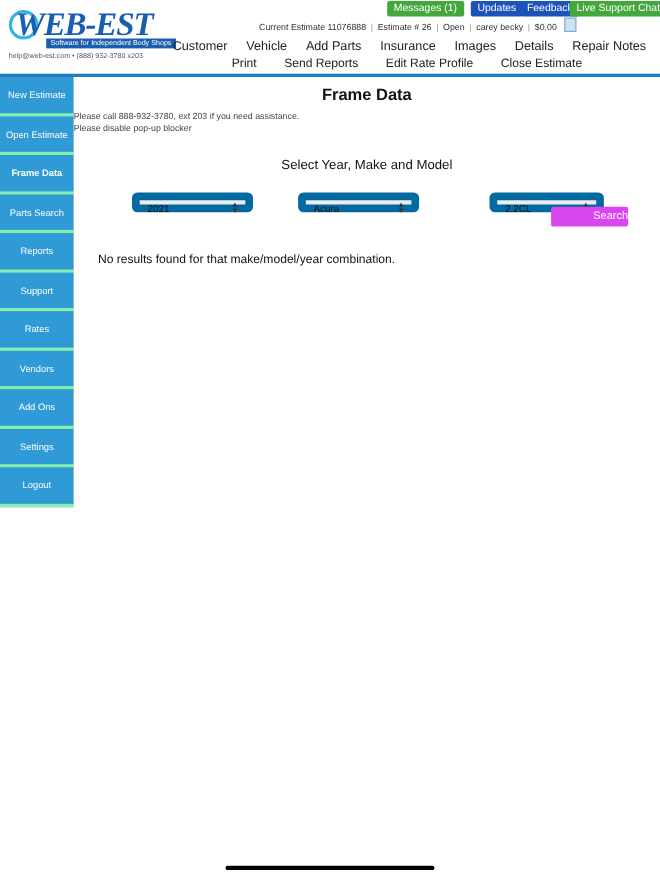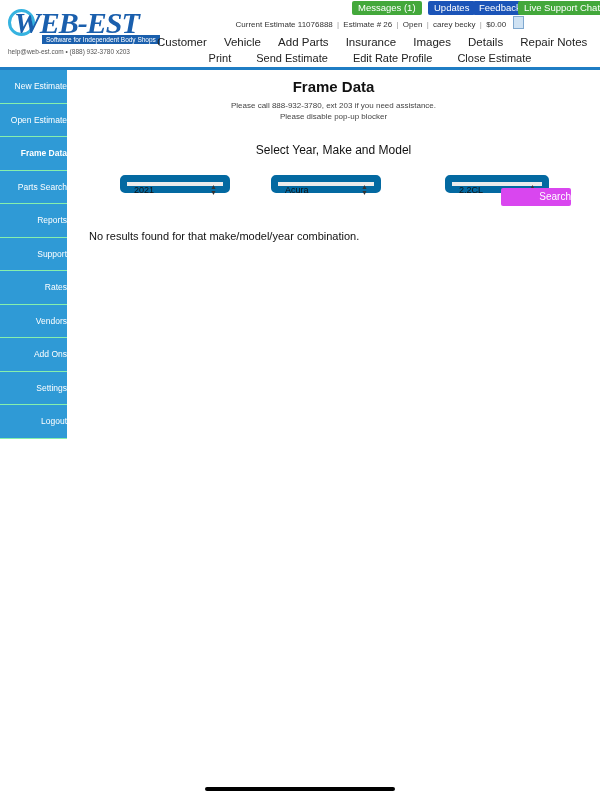--- a/index.html
+++ b/index.html
@@ -158,24 +158,24 @@
   .sidebar {
     position: absolute;
     left: 0;
     top: 70px;
     width: 67px;
     background: #2f9ad6;
   }
   .side-item {
     height: 32.5px;
     line-height: 32.5px;
-    text-align: right;
+    text-align: center;
     color: #fff;
     font-size: 8.5px;
-    border-bottom: 1px solid #86efac;
+    border-bottom: 3px solid #86efac;
     cursor: pointer;
     background: #2f9ad6;
   }
   .side-item.active {
     background: #2f9ad6;
     font-weight: bold;
   }
 
   
   .content {
@@ -188,21 +188,20 @@
   }
   .page-title {
     margin-top: 8px;
     text-align: center;
     font-size: 15px;
     font-weight: bold;
     color: #111;
   }
   .help-line {
     margin-top: 6px;
-    text-align: center;
     font-size: 8px;
     color: #444;
     line-height: 1.35;
   }
   .select-heading {
     margin-top: 20px;
     text-align: center;
     font-size: 12px;
     color: #111;
   }
@@ -307,21 +306,21 @@
   <a>Add Parts</a>
   <a>Insurance</a>
   <a>Images</a>
   <a>Details</a>
   <a>Repair Notes</a>
   <a>Payment Info</a>
 </div>
 
 <div class="subnav">
   <a>Print</a>
-  <a>Send Estimate</a>
+  <a>Send Reports</a>
   <a>Edit Rate Profile</a>
   <a>Close Estimate</a>
 </div>
 
 <div class="blue-rule"></div>
 
 <div class="sidebar">
   <div class="side-item">New Estimate</div>
   <div class="side-item">Open Estimate</div>
   <div class="side-item active">Frame Data</div>

